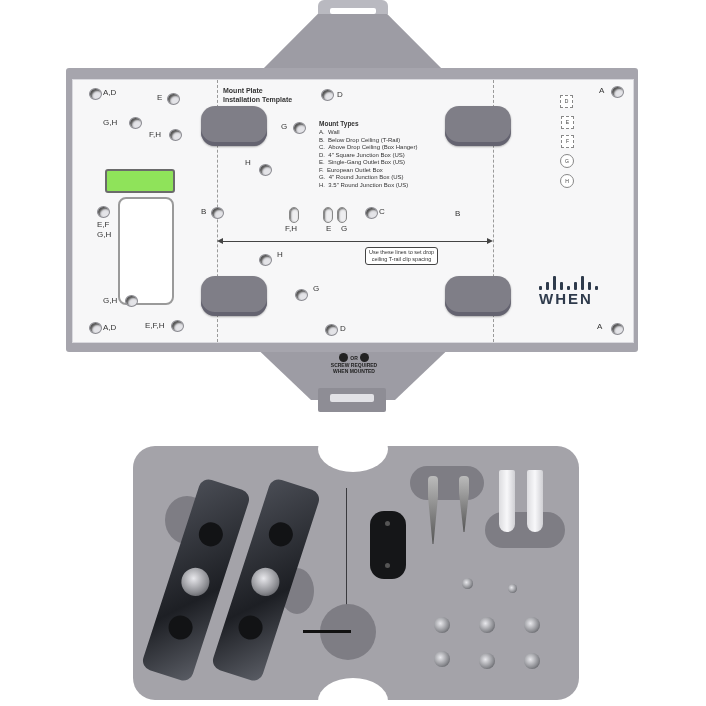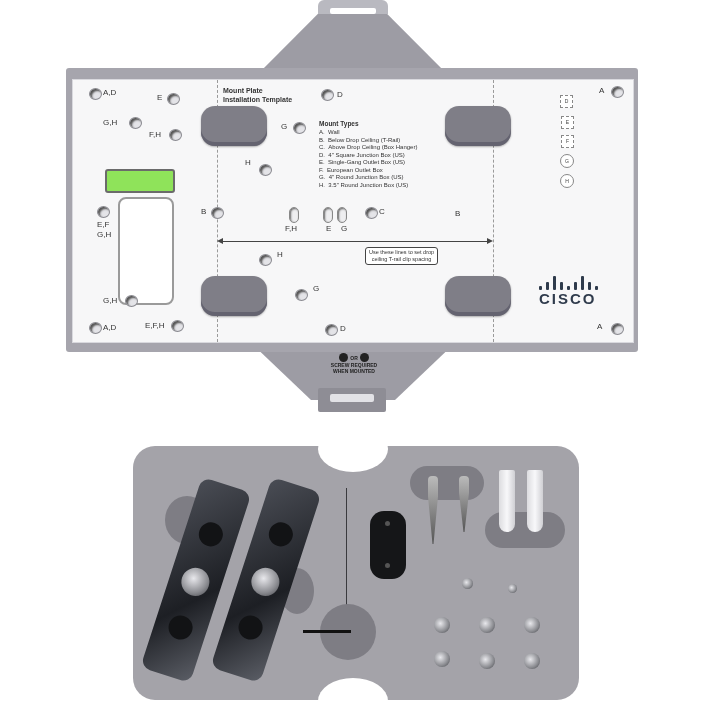--- a/index.html
+++ b/index.html
@@ -156,21 +156,21 @@
       <span style="height:4px"></span>
         <span style="height:8px"></span>
         <span style="height:14px"></span>
         <span style="height:8px"></span>
         <span style="height:4px"></span>
         <span style="height:8px"></span>
         <span style="height:14px"></span>
         <span style="height:8px"></span>
         <span style="height:4px"></span>
     </div>
-    <div class="cisco-word">CISCO</div>
+    <div class="cisco-word">WHEN</div>
   </div>
 </div>
 
 <div class="abs" style="left:326px;top:353px;width:56px;">
   <div style="display:flex;justify-content:center;align-items:center;gap:2px;">
     <span style="width:9px;height:9px;border-radius:50%;background:#222;display:inline-block;"></span>
     <span class="screw-note">OR</span>
     <span style="width:9px;height:9px;border-radius:50%;background:#222;display:inline-block;"></span>
   </div>
   <div class="screw-note">SCREW REQUIRED</div>

